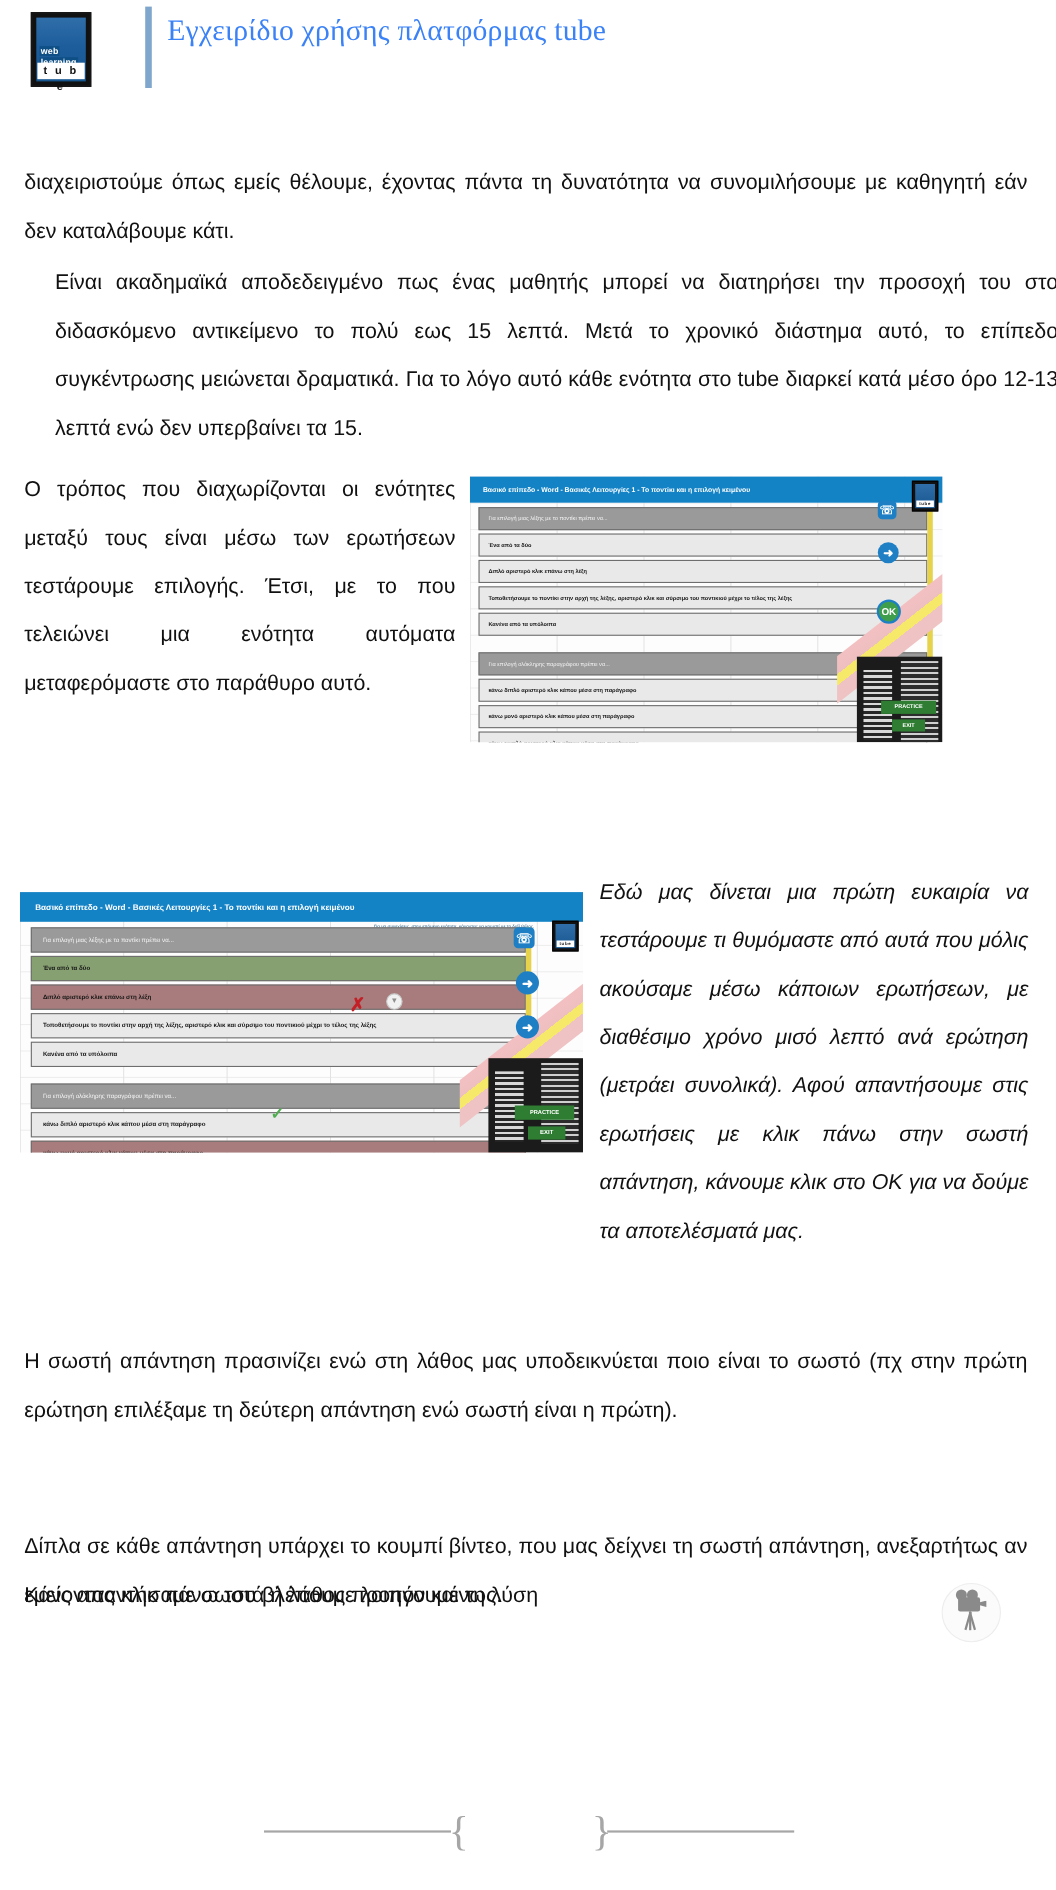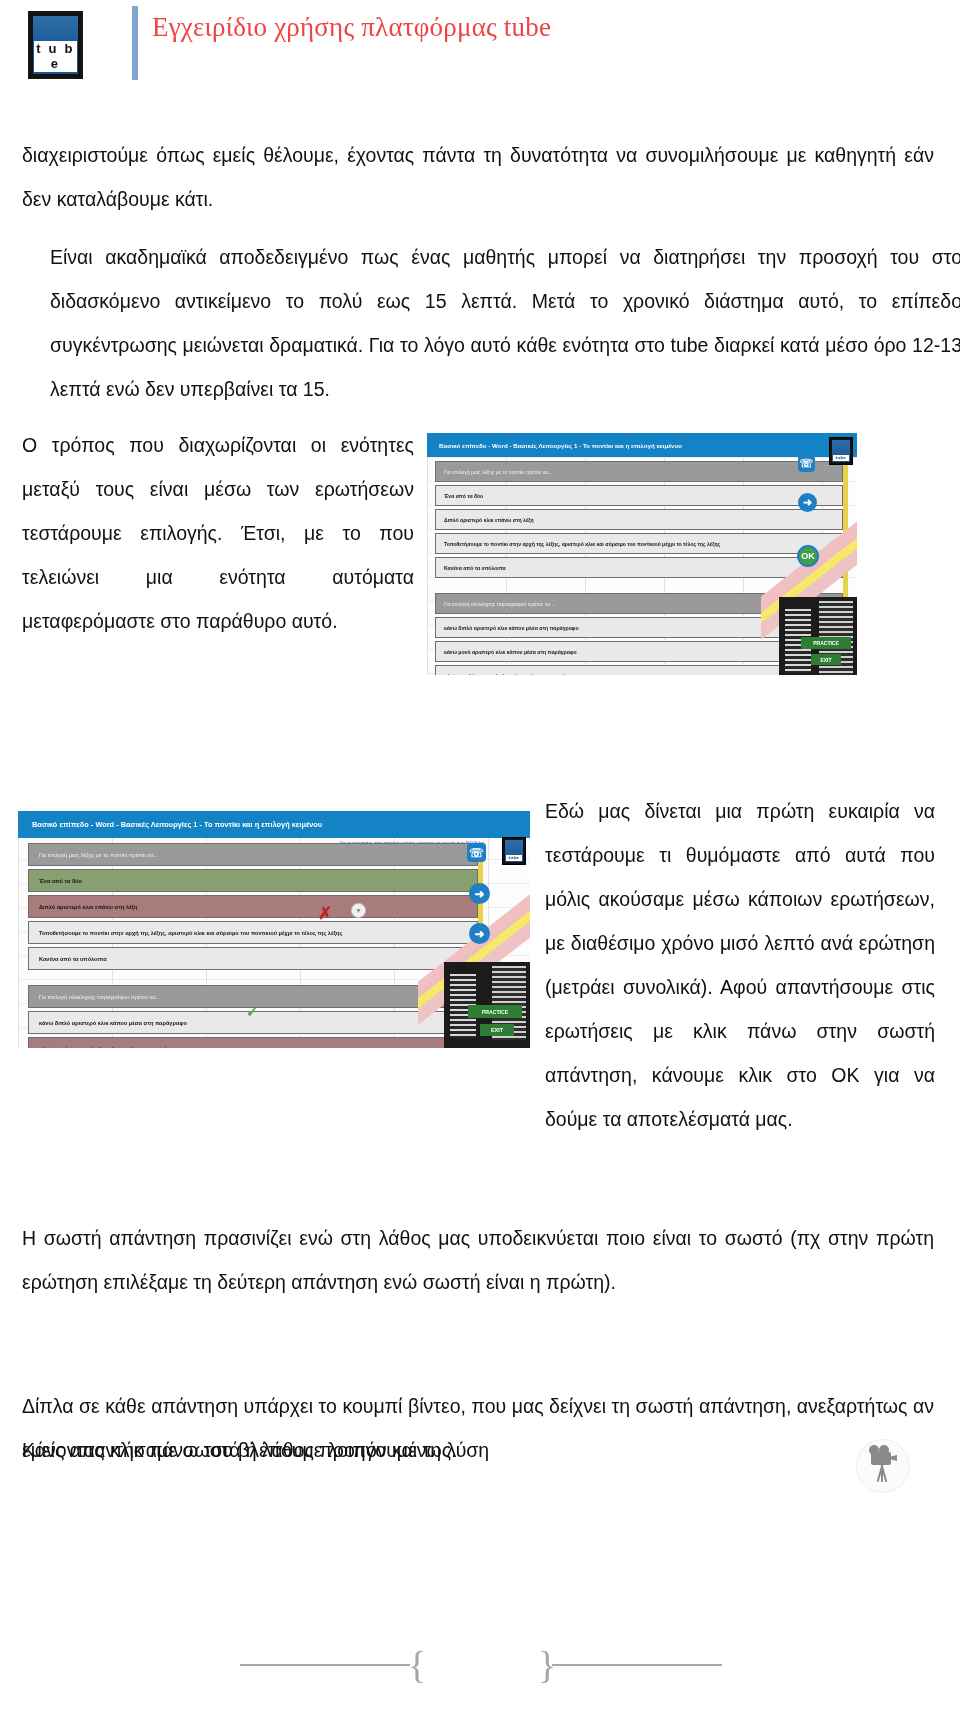--- a/index.html
+++ b/index.html
@@ -29,55 +29,55 @@
   }
   .logo-word{
     position:absolute;left:3px;
     font-weight:bold;font-size:8px;line-height:9px;
     color:#ffffff;letter-spacing:.2px;
     background:#0e4f86;padding:0 1px;
   }
   .logo-w1{top:26px;}
   .logo-w2{top:36px;}
   .logo-tube{
-    position:absolute;left:1px;right:1px;bottom:2px;height:31px;
+    position:absolute;left:1px;right:1px;bottom:2px;height:15px;
     background:#ffffff;color:#111111;
-    font-size:13px;font-weight:bold;letter-spacing:2.2px;
+    font-size:10px;font-weight:bold;letter-spacing:2.2px;
     text-align:center;line-height:15px;
   }
   .header-bar{
     position:absolute;left:132px;top:6px;width:6px;height:74px;
     background:#7fa7cd;
   }
   .header-title{
     position:absolute;left:152px;top:12px;
     font-family:"Liberation Serif", serif;
-    font-size:27px;color:#ef4444;
+    font-size:27px;color:#3b82f6;
     letter-spacing:.2px;white-space:nowrap;
   }
 
   
   .doc{
     position:absolute;left:0;top:104px;width:960px;
   }
   p.txt{
     margin:0;
     font-size:19.5px;
     line-height:44px;
     color:#111111;
     text-align:justify;
   }
   .blk{position:absolute;}
 
-  .para1{left:22px;top:29px;width:912px;}
+  .para1{left:22px;top:40px;width:912px;}
   .para2{left:22px;top:131px;width:912px;margin-left:28px;}
 
   
   .wrapL{left:22px;top:319px;width:392px;}
-  .wrapR{left:545px;top:685px;width:390px;}
+  .wrapR{left:545px;top:685px;width:390px;font-style:italic;}
 
   .para-final1{left:22px;top:1112px;width:912px;}
   .para-final2{left:22px;top:1280px;width:912px;}
   .para-final3{left:22px;top:1324px;width:912px;}
 
   
   .footer{
     position:absolute;left:0;top:1645px;width:960px;height:40px;
   }
   .f-line{

